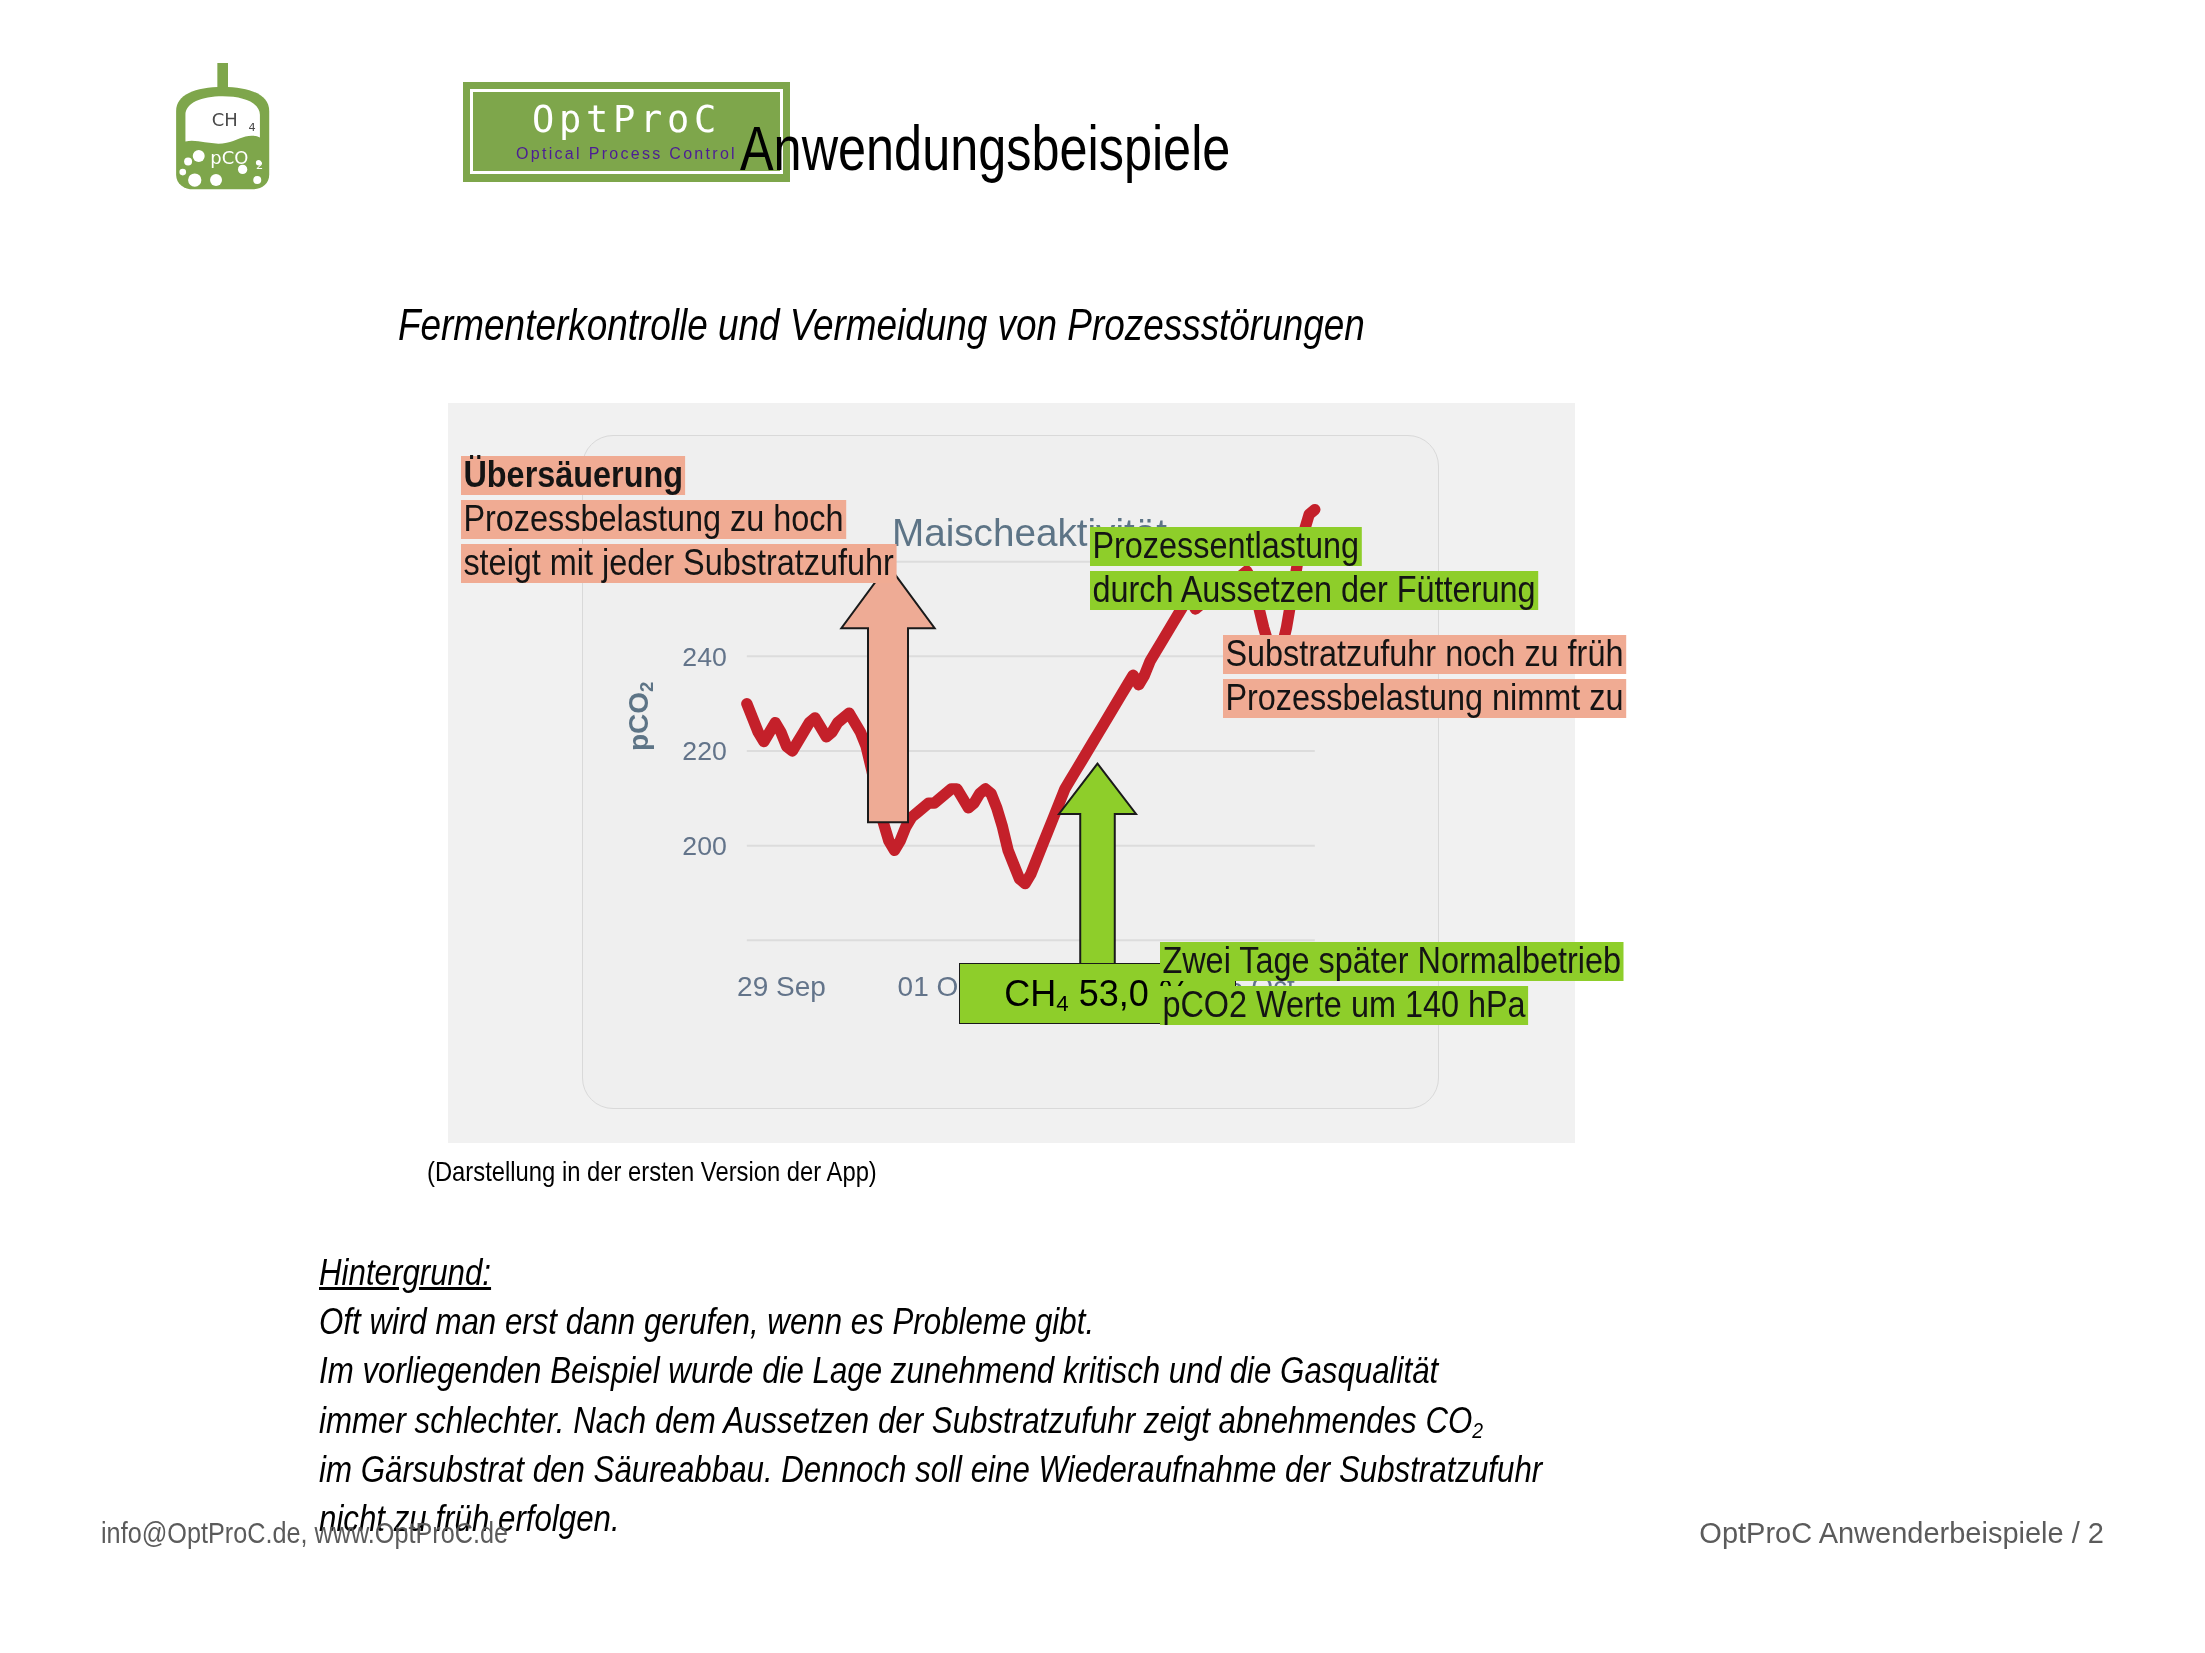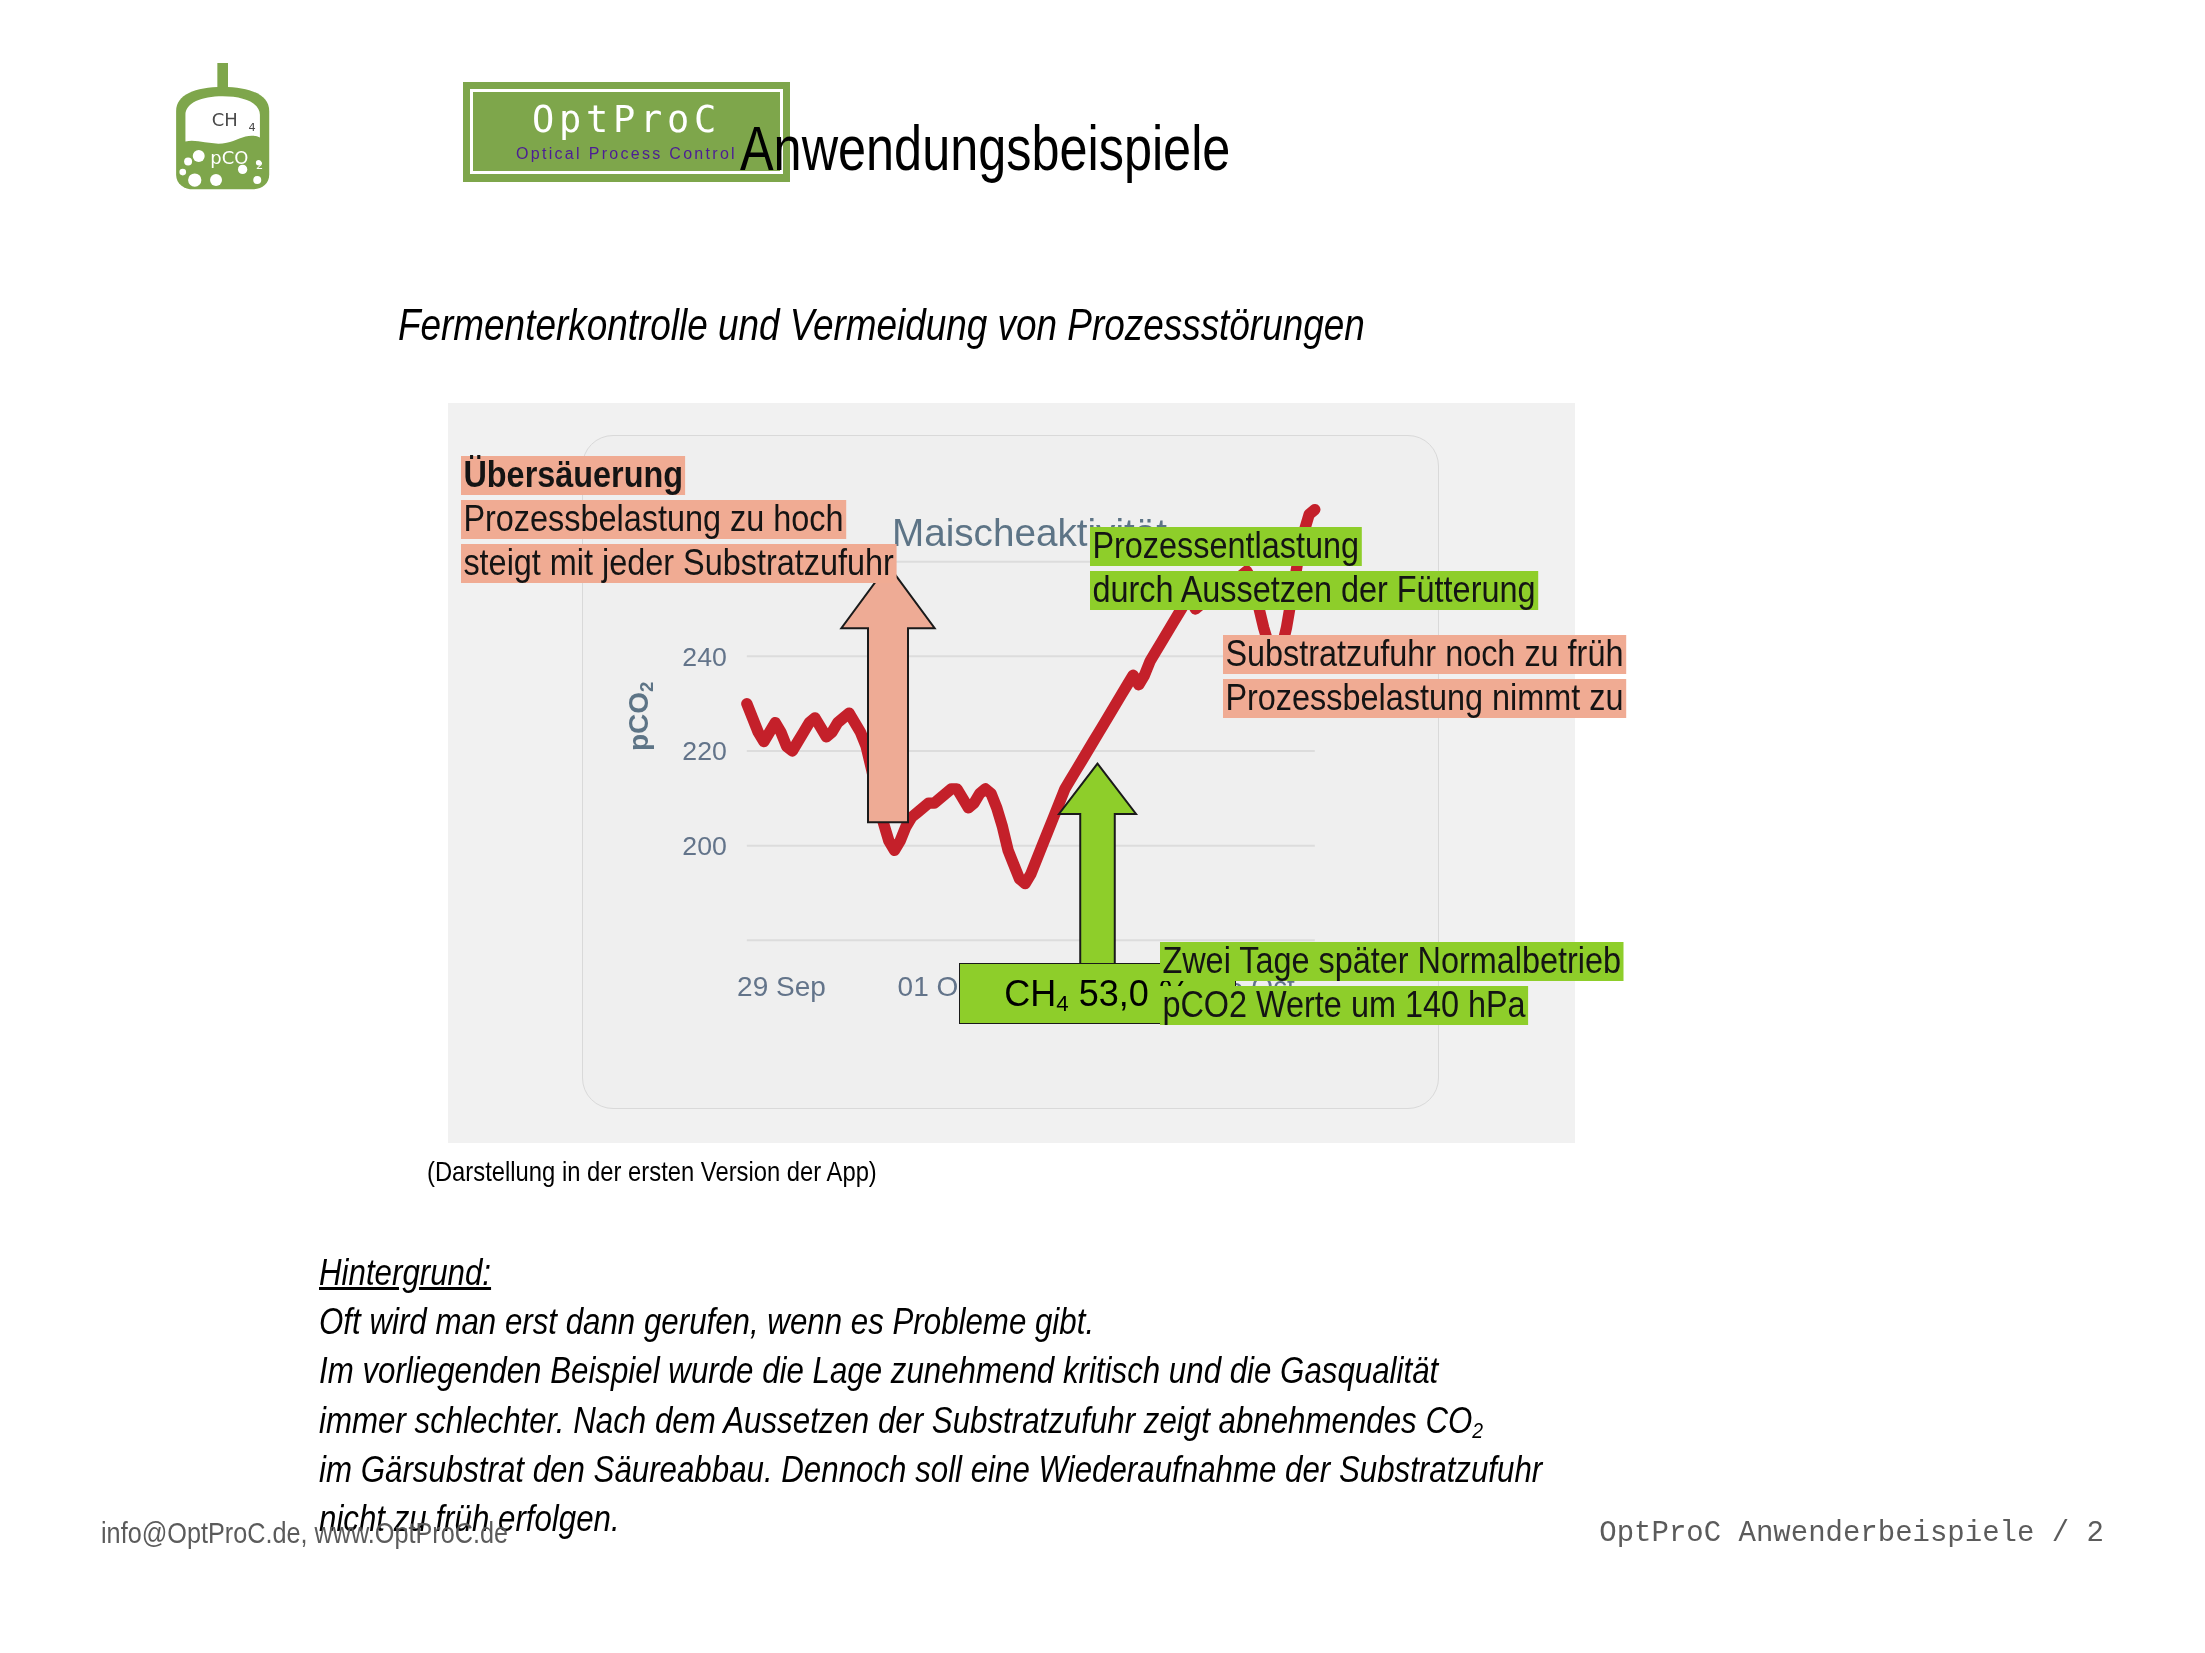--- a/index.html
+++ b/index.html
@@ -66,21 +66,21 @@
     font-family:"Liberation Sans Narrow","Liberation Sans",sans-serif;
     transform:scaleX(.845);transform-origin:left top;}
   #bodytext .hdr{text-decoration:underline;display:block;}
   #bodytext .ln{display:block;white-space:nowrap;}
 
   
   #footer-left{position:absolute;left:101px;top:1517px;font-size:29px;color:#5b5b5b;
     font-family:"Liberation Sans Narrow","Liberation Sans",sans-serif;
     transform:scaleX(.87);transform-origin:left top;white-space:nowrap;}
   #footer-right{position:absolute;right:101px;top:1517px;font-size:29px;color:#5b5b5b;
-    font-family:Liberation Mono, monospace;
+    font-family:Liberation Sans, sans-serif;
     white-space:nowrap;text-align:right;}
   sub{font-size:.62em;vertical-align:baseline;position:relative;top:.22em;}
 </style>
 </head>
 <body>
 
 <div class="slide">
 
   <div id="logo-block">
     <svg id="flask-icon" viewBox="0 0 195 200">

